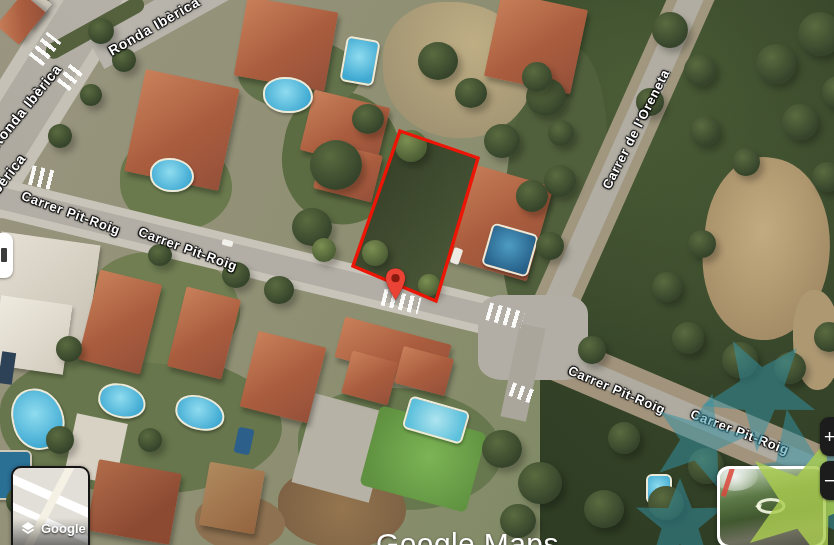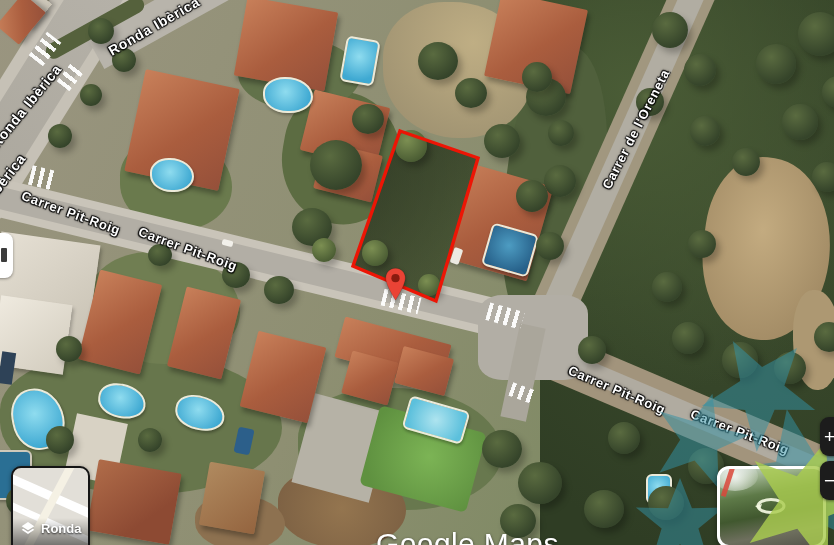--- a/index.html
+++ b/index.html
@@ -215,21 +215,21 @@
   <div id="layers-control">
     <div class="mstripe" style="left:-12px;top:26px;width:110px;height:9px;transform:rotate(24deg);"></div>
     <div class="mstripe" style="left:-12px;top:54px;width:110px;height:7px;transform:rotate(24deg);"></div>
     <div class="mstripe" style="left:30px;top:-12px;width:8px;height:110px;transform:rotate(28deg);background:#f5f1e4;"></div>
     <div class="shade"></div>
     <div class="row">
       <svg width="16" height="16" viewBox="0 0 24 24">
         <path d="M12 3 2.5 9.2 12 15.4 21.5 9.2Z" fill="#fff"></path>
         <path d="M12 17.6 5 13l-2.5 1.7L12 21l9.5-6.3L19 13Z" fill="#fff"></path>
       </svg>
-      <span>Ronda</span>
+      <span>Google</span>
     </div>
   </div>
 
   <div id="left-edge-control">
     <div class="glyph"></div>
   </div>
 
   <div class="zoom-btn" style="top:417px;">+</div>
   <div class="zoom-btn" style="top:461px;">−</div>
 

